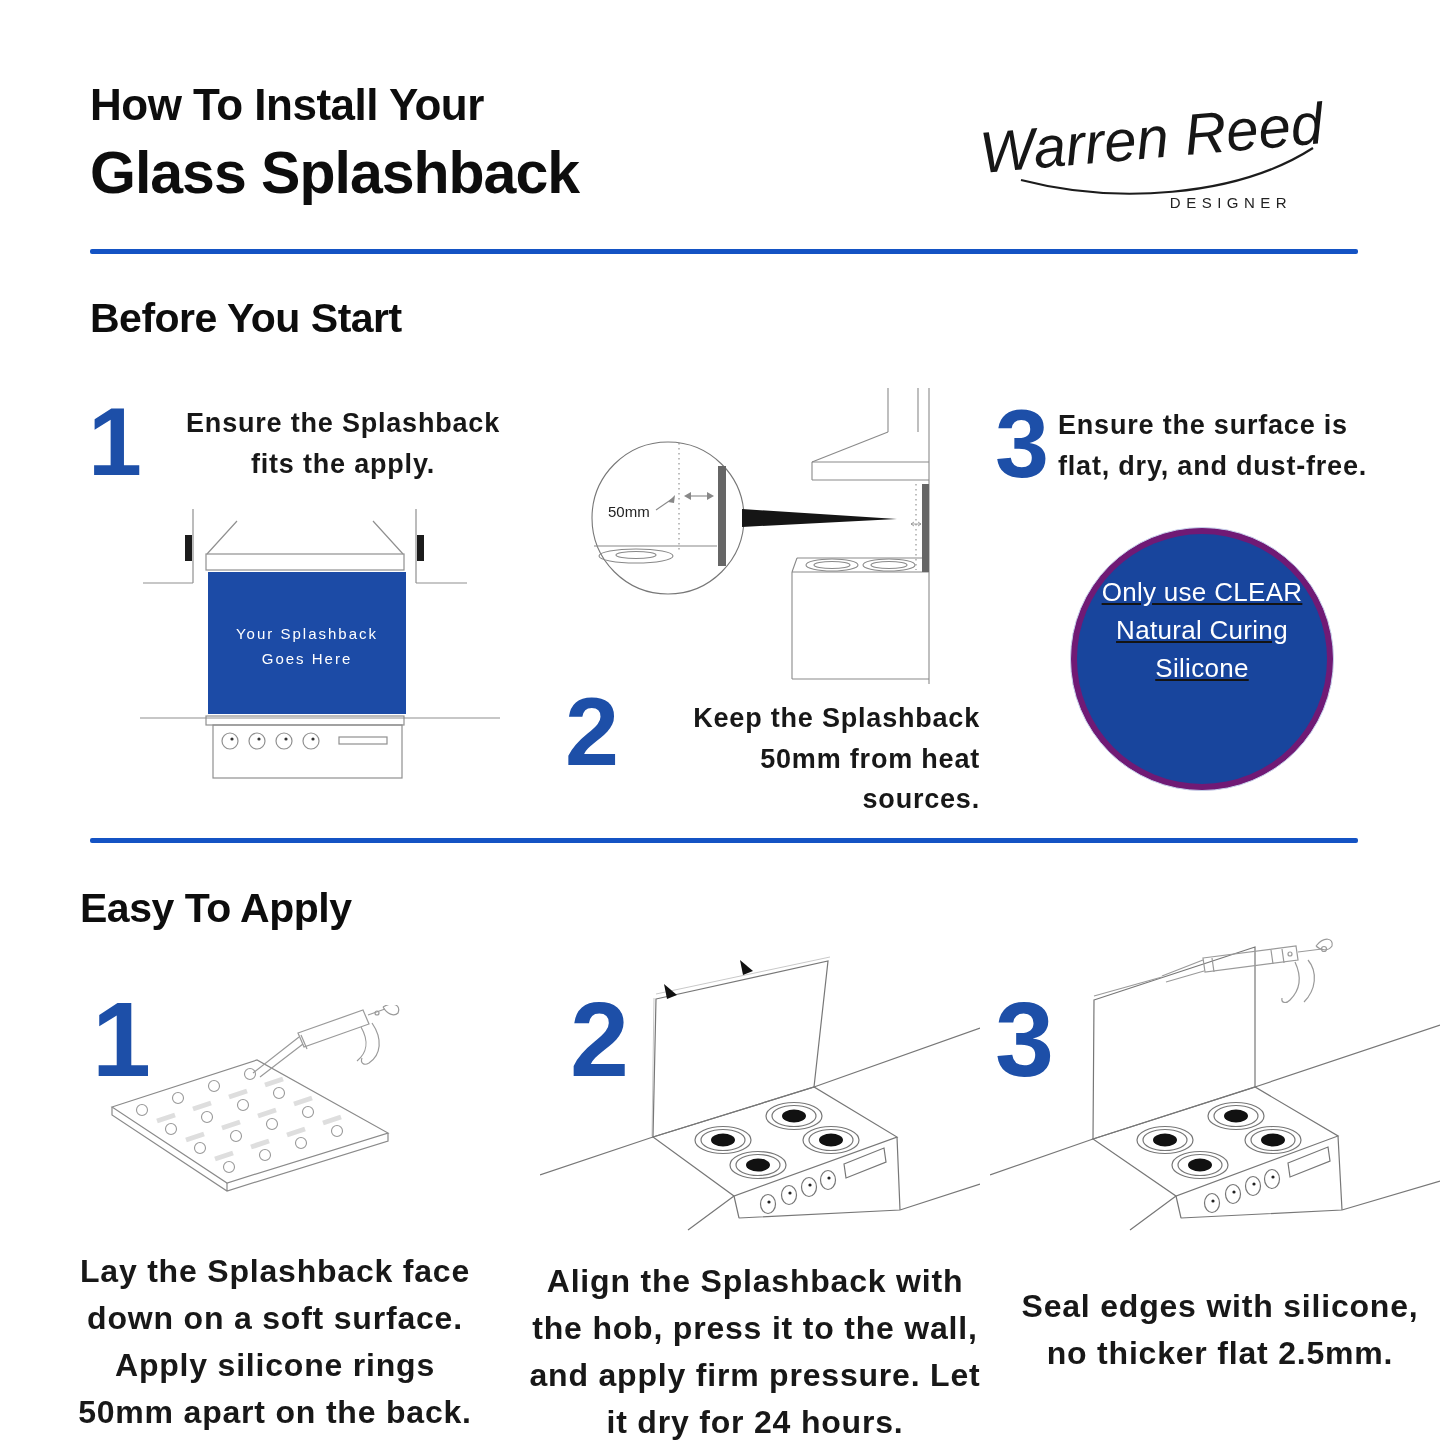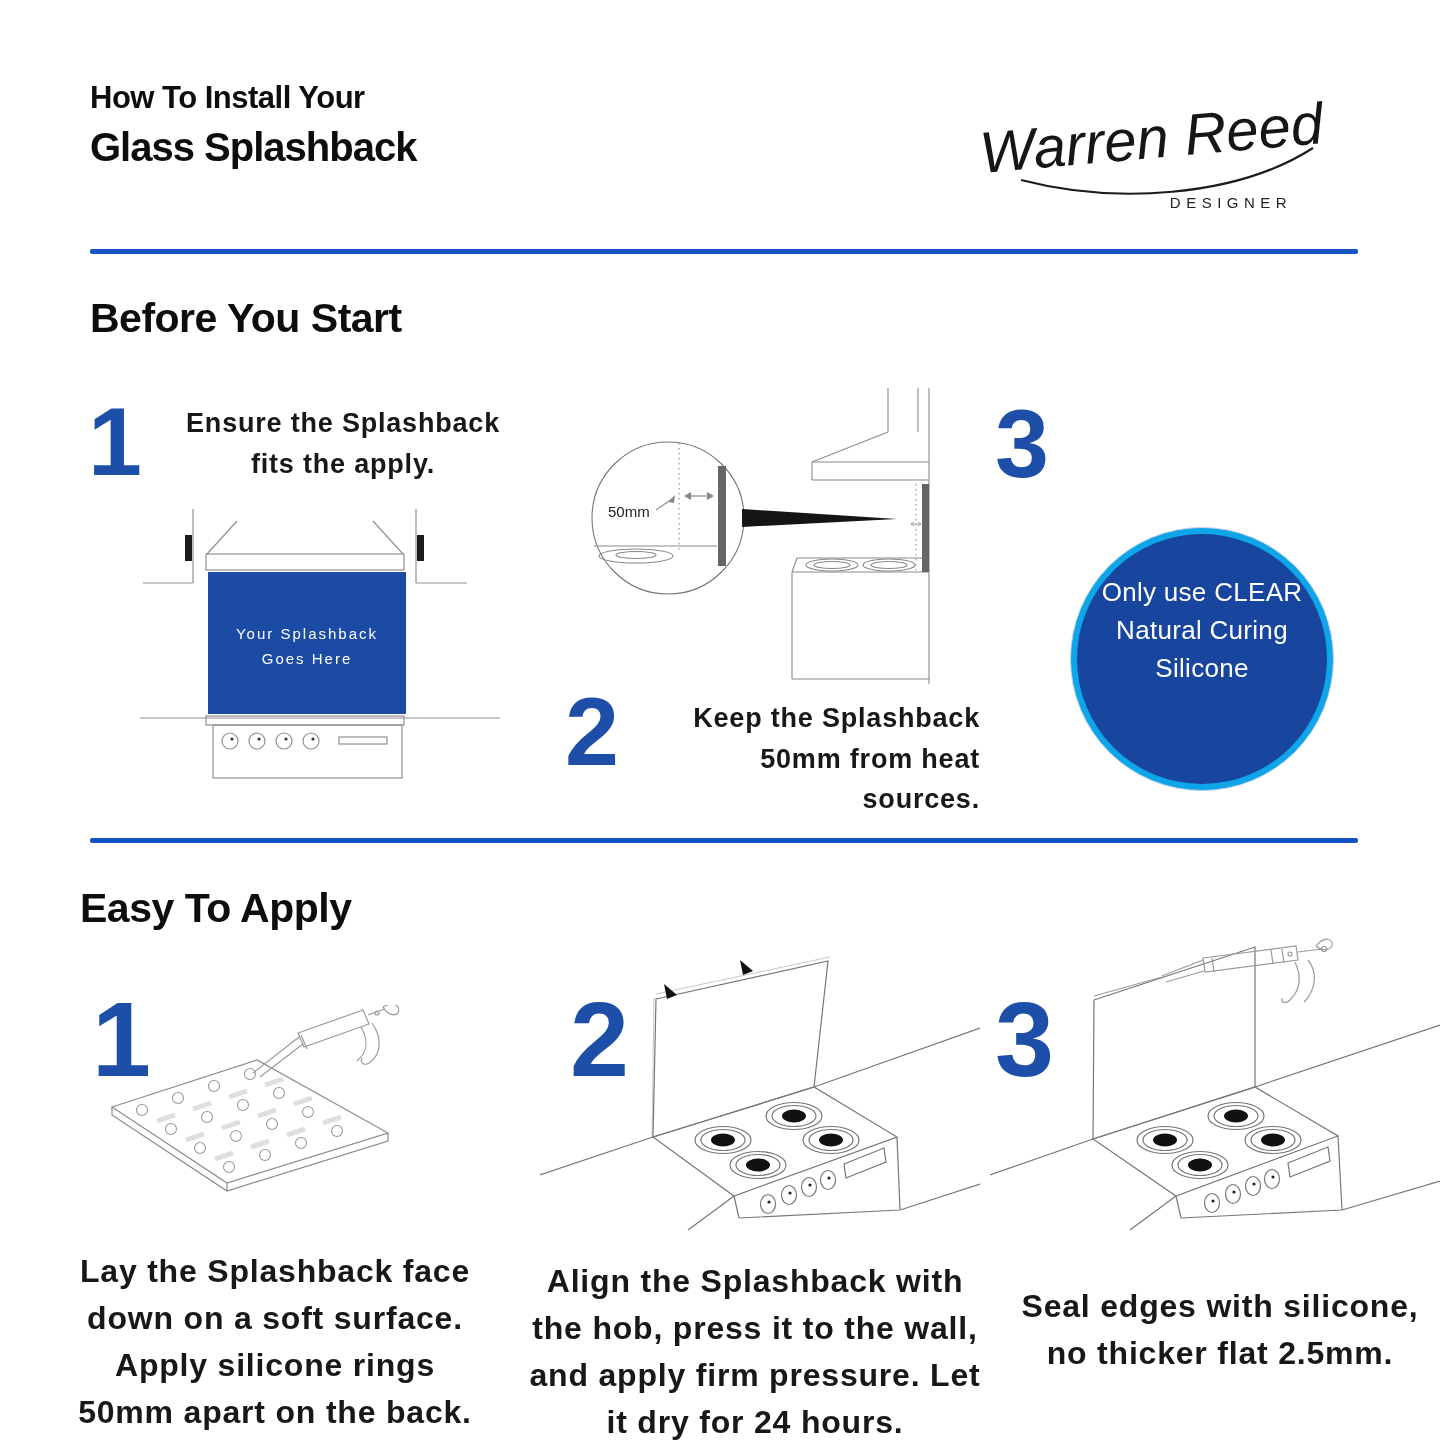--- a/index.html
+++ b/index.html
@@ -2,37 +2,37 @@
 <html style="--accent: #1d4fa8; --divider: #1453c4; --panel_blue: #1c4ba6; --circle_blue: #18459d;"><head>
 <meta charset="utf-8">
 <style>
   * { margin:0; padding:0; box-sizing:border-box; }
   html,body { background:#ffffff; }
   body { font-family:"Liberation Sans", sans-serif; color:#141414; }
   .page { position:relative; width:1445px; height:1445px; background:#fff; overflow:hidden; }
   .abs { position:absolute; }
 
   
-  .title1 { font-size:31px; font-weight:700; letter-spacing:-0.5px; color:#0d0d0d; }
-  .title2 { font-size:40px; font-weight:700; letter-spacing:-1px; margin-top:9px; color:#0d0d0d; }
+  .title1 { font-size:44px; font-weight:700; letter-spacing:-0.5px; color:#0d0d0d; }
+  .title2 { font-size:59px; font-weight:700; letter-spacing:-1px; margin-top:9px; color:#0d0d0d; }
 
   .rule { position:absolute; left:90px; width:1268px; height:5px; background:var(--divider); border-radius:2px; }
 
   .h2 { position:absolute; font-size:41px; font-weight:700; letter-spacing:-0.5px; color:#0d0d0d; }
 
   .num { position:absolute; color:var(--accent); font-weight:700; line-height:0.9; }
   .num-sm { font-size:97px; }
   .num-lg { font-size:106px; }
 
   .cap { position:absolute; font-weight:700; color:#181818; white-space:pre-line; letter-spacing:0.8px; }
   .cap-c { text-align:center; }
   .cap-before { font-size:27px; line-height:1.5; }
   .cap-apply { font-size:32px; line-height:1.47; }
 
-  .ring { position:absolute; border:1px solid #c7d2ec; border-radius:50%; padding:6px; background:#0ea5e9; }
+  .ring { position:absolute; border:1px solid #c7d2ec; border-radius:50%; padding:6px; background:#701a75;text-decoration:underline; }
   .note-circle { width:250px; height:250px; border-radius:50%; background:var(--circle_blue);
     color:#fff; display:flex; align-items:center; justify-content:center; text-align:center;
     font-size:26px; line-height:1.45; white-space:pre-line; padding-bottom:56px; letter-spacing:0.3px; }
 
   svg { display:block; }
   svg text { font-family:"Liberation Sans", sans-serif; }
 </style>
 </head>
 <body>
 
@@ -114,20 +114,22 @@
     <rect x="377" y="96" width="7" height="88" fill="#666"></rect>
     <text x="63" y="129" font-size="15" fill="#222">50mm</text>
   </svg>
 
   <div class="num num-sm" style="left:565px; top:688px;">2</div>
   <div class="cap cap-before cap-c" style="left:644px; top:698px; width:336px;text-align:right;">Keep the Splashback
 50mm from heat
 sources.</div>
 
   <div class="num num-sm" style="left:995px; top:400px;">3</div>
+  <div class="cap cap-before" style="left:1058px; top:405px; width:370px;">Ensure the surface is
+flat, dry, and dust-free.</div>
 
   <div class="ring" style="left:1070px; top:527px;">
     <div class="note-circle">Only use CLEAR
 Natural Curing
 Silicone</div>
   </div>
 
   <div class="rule" style="top:838px;"></div>
 
   <div class="h2" style="left:80px; top:885px;">Easy To Apply</div>

